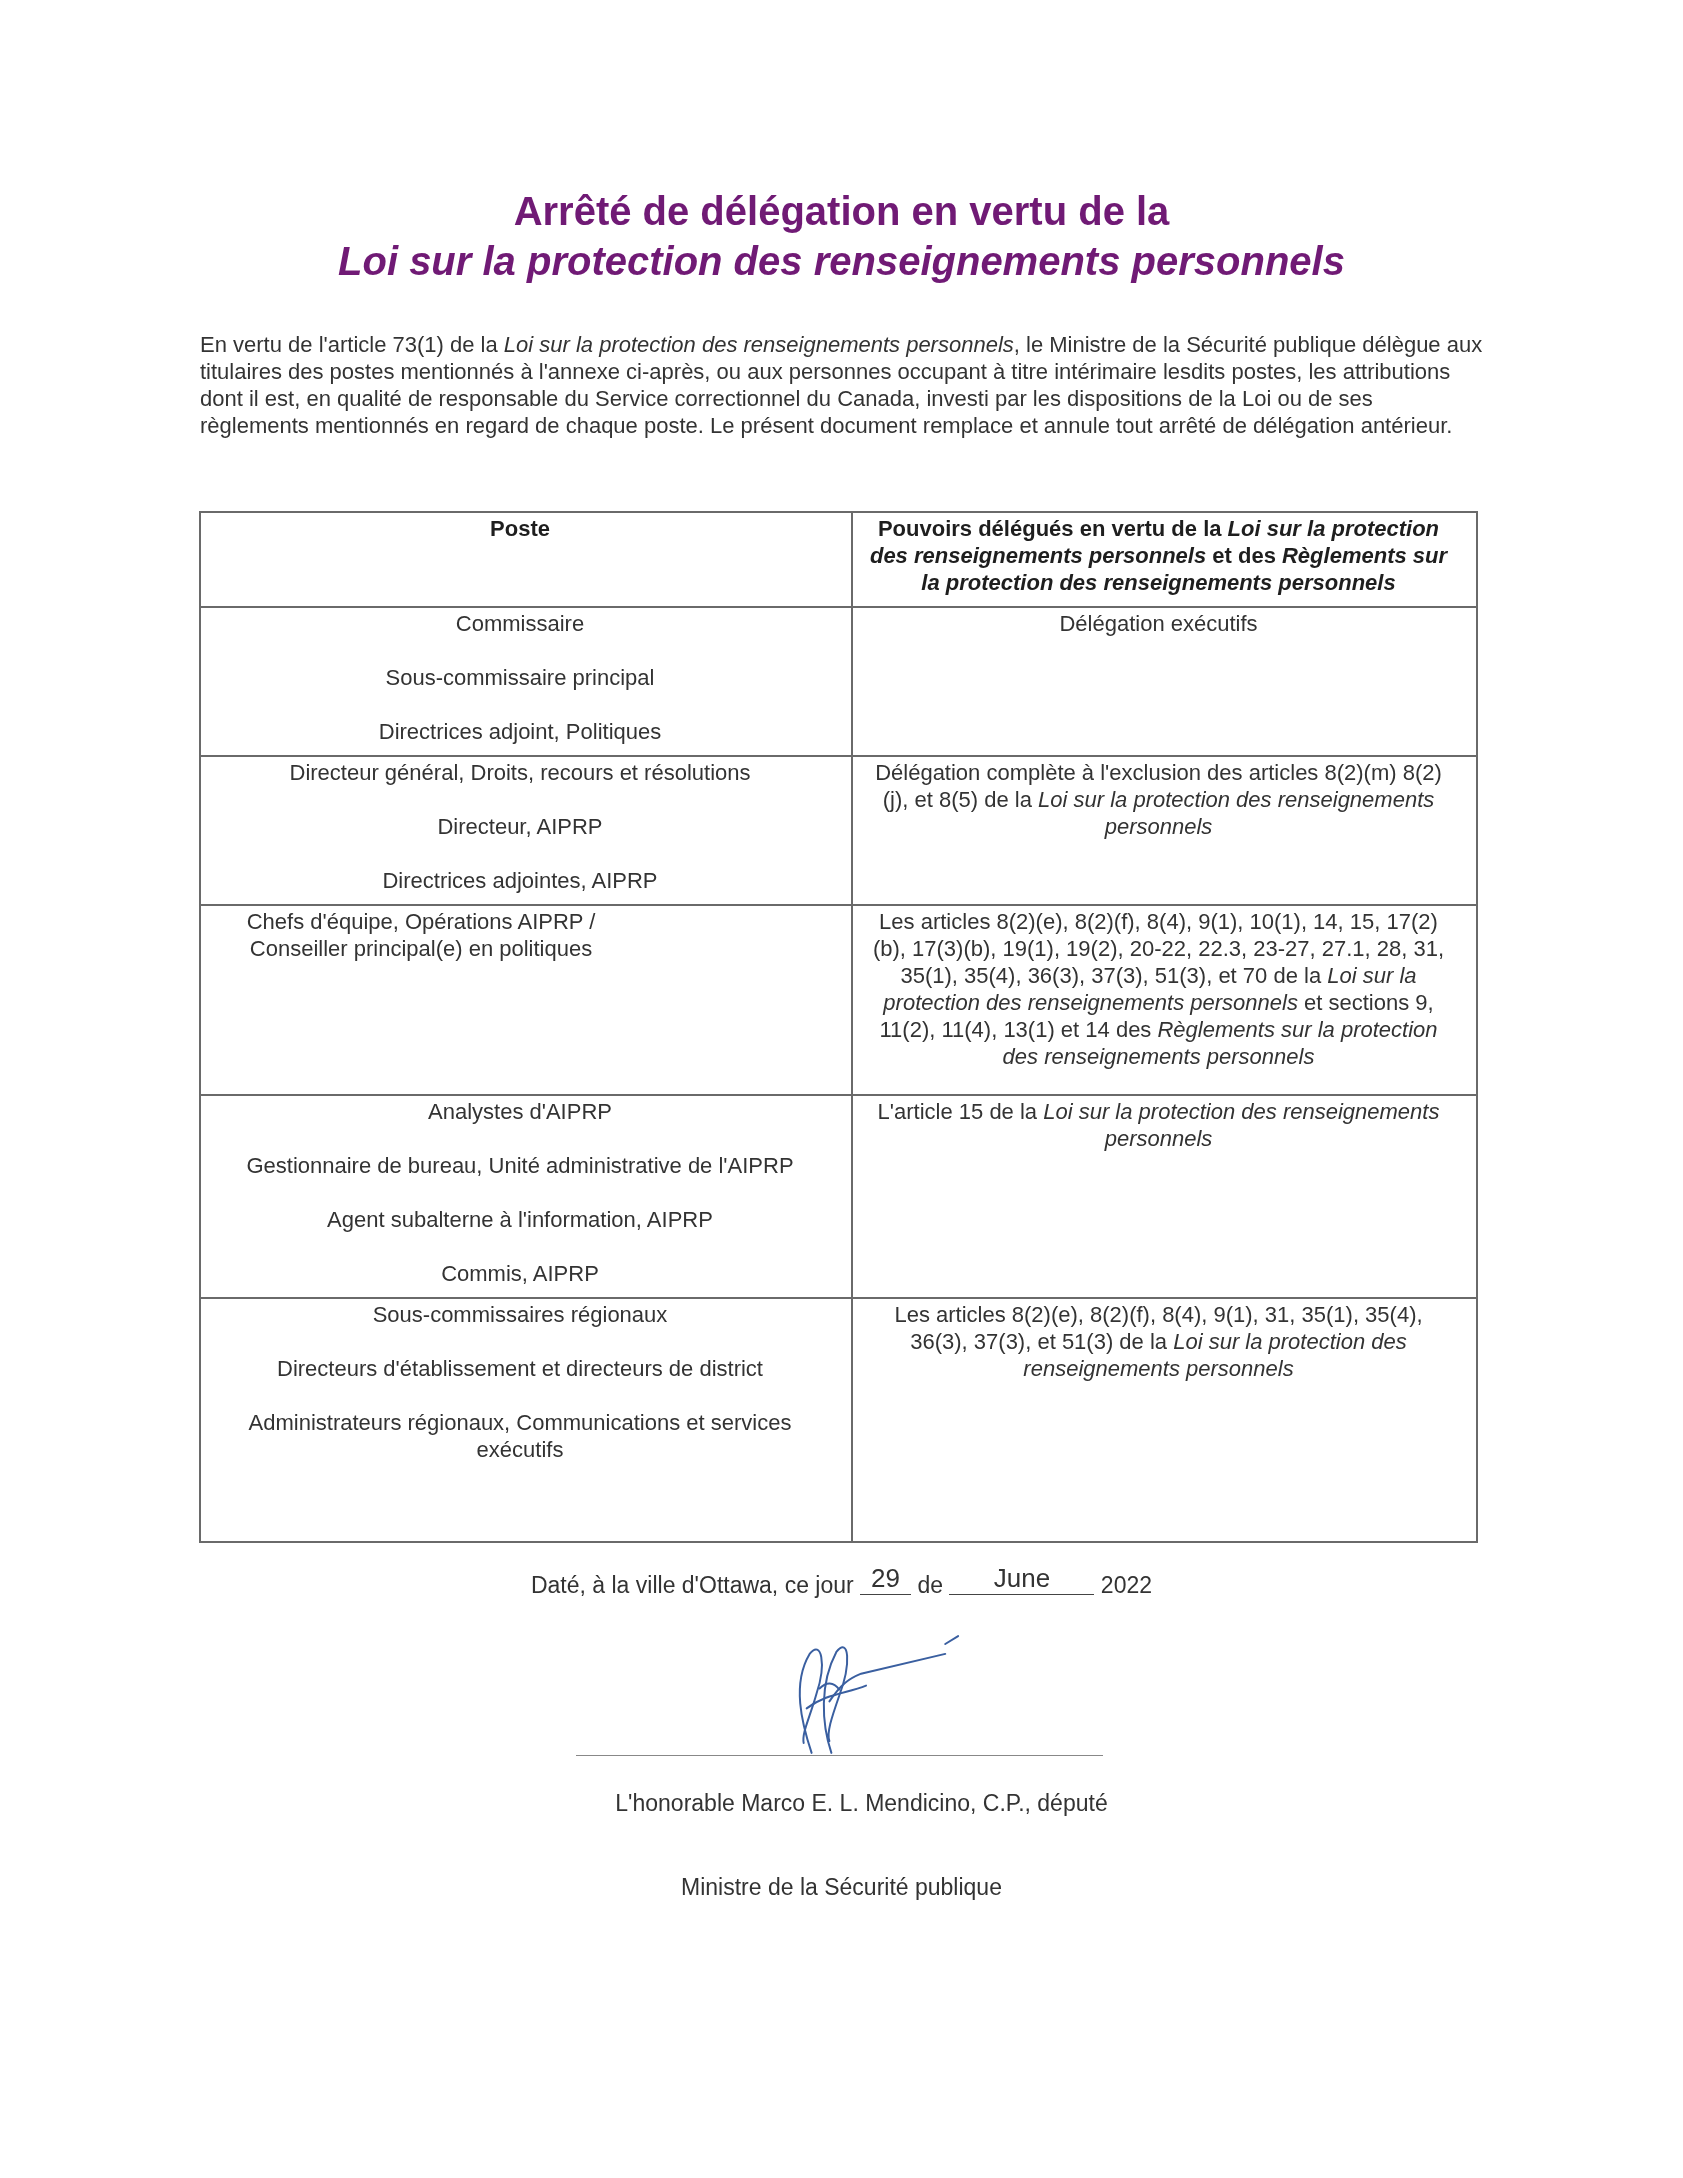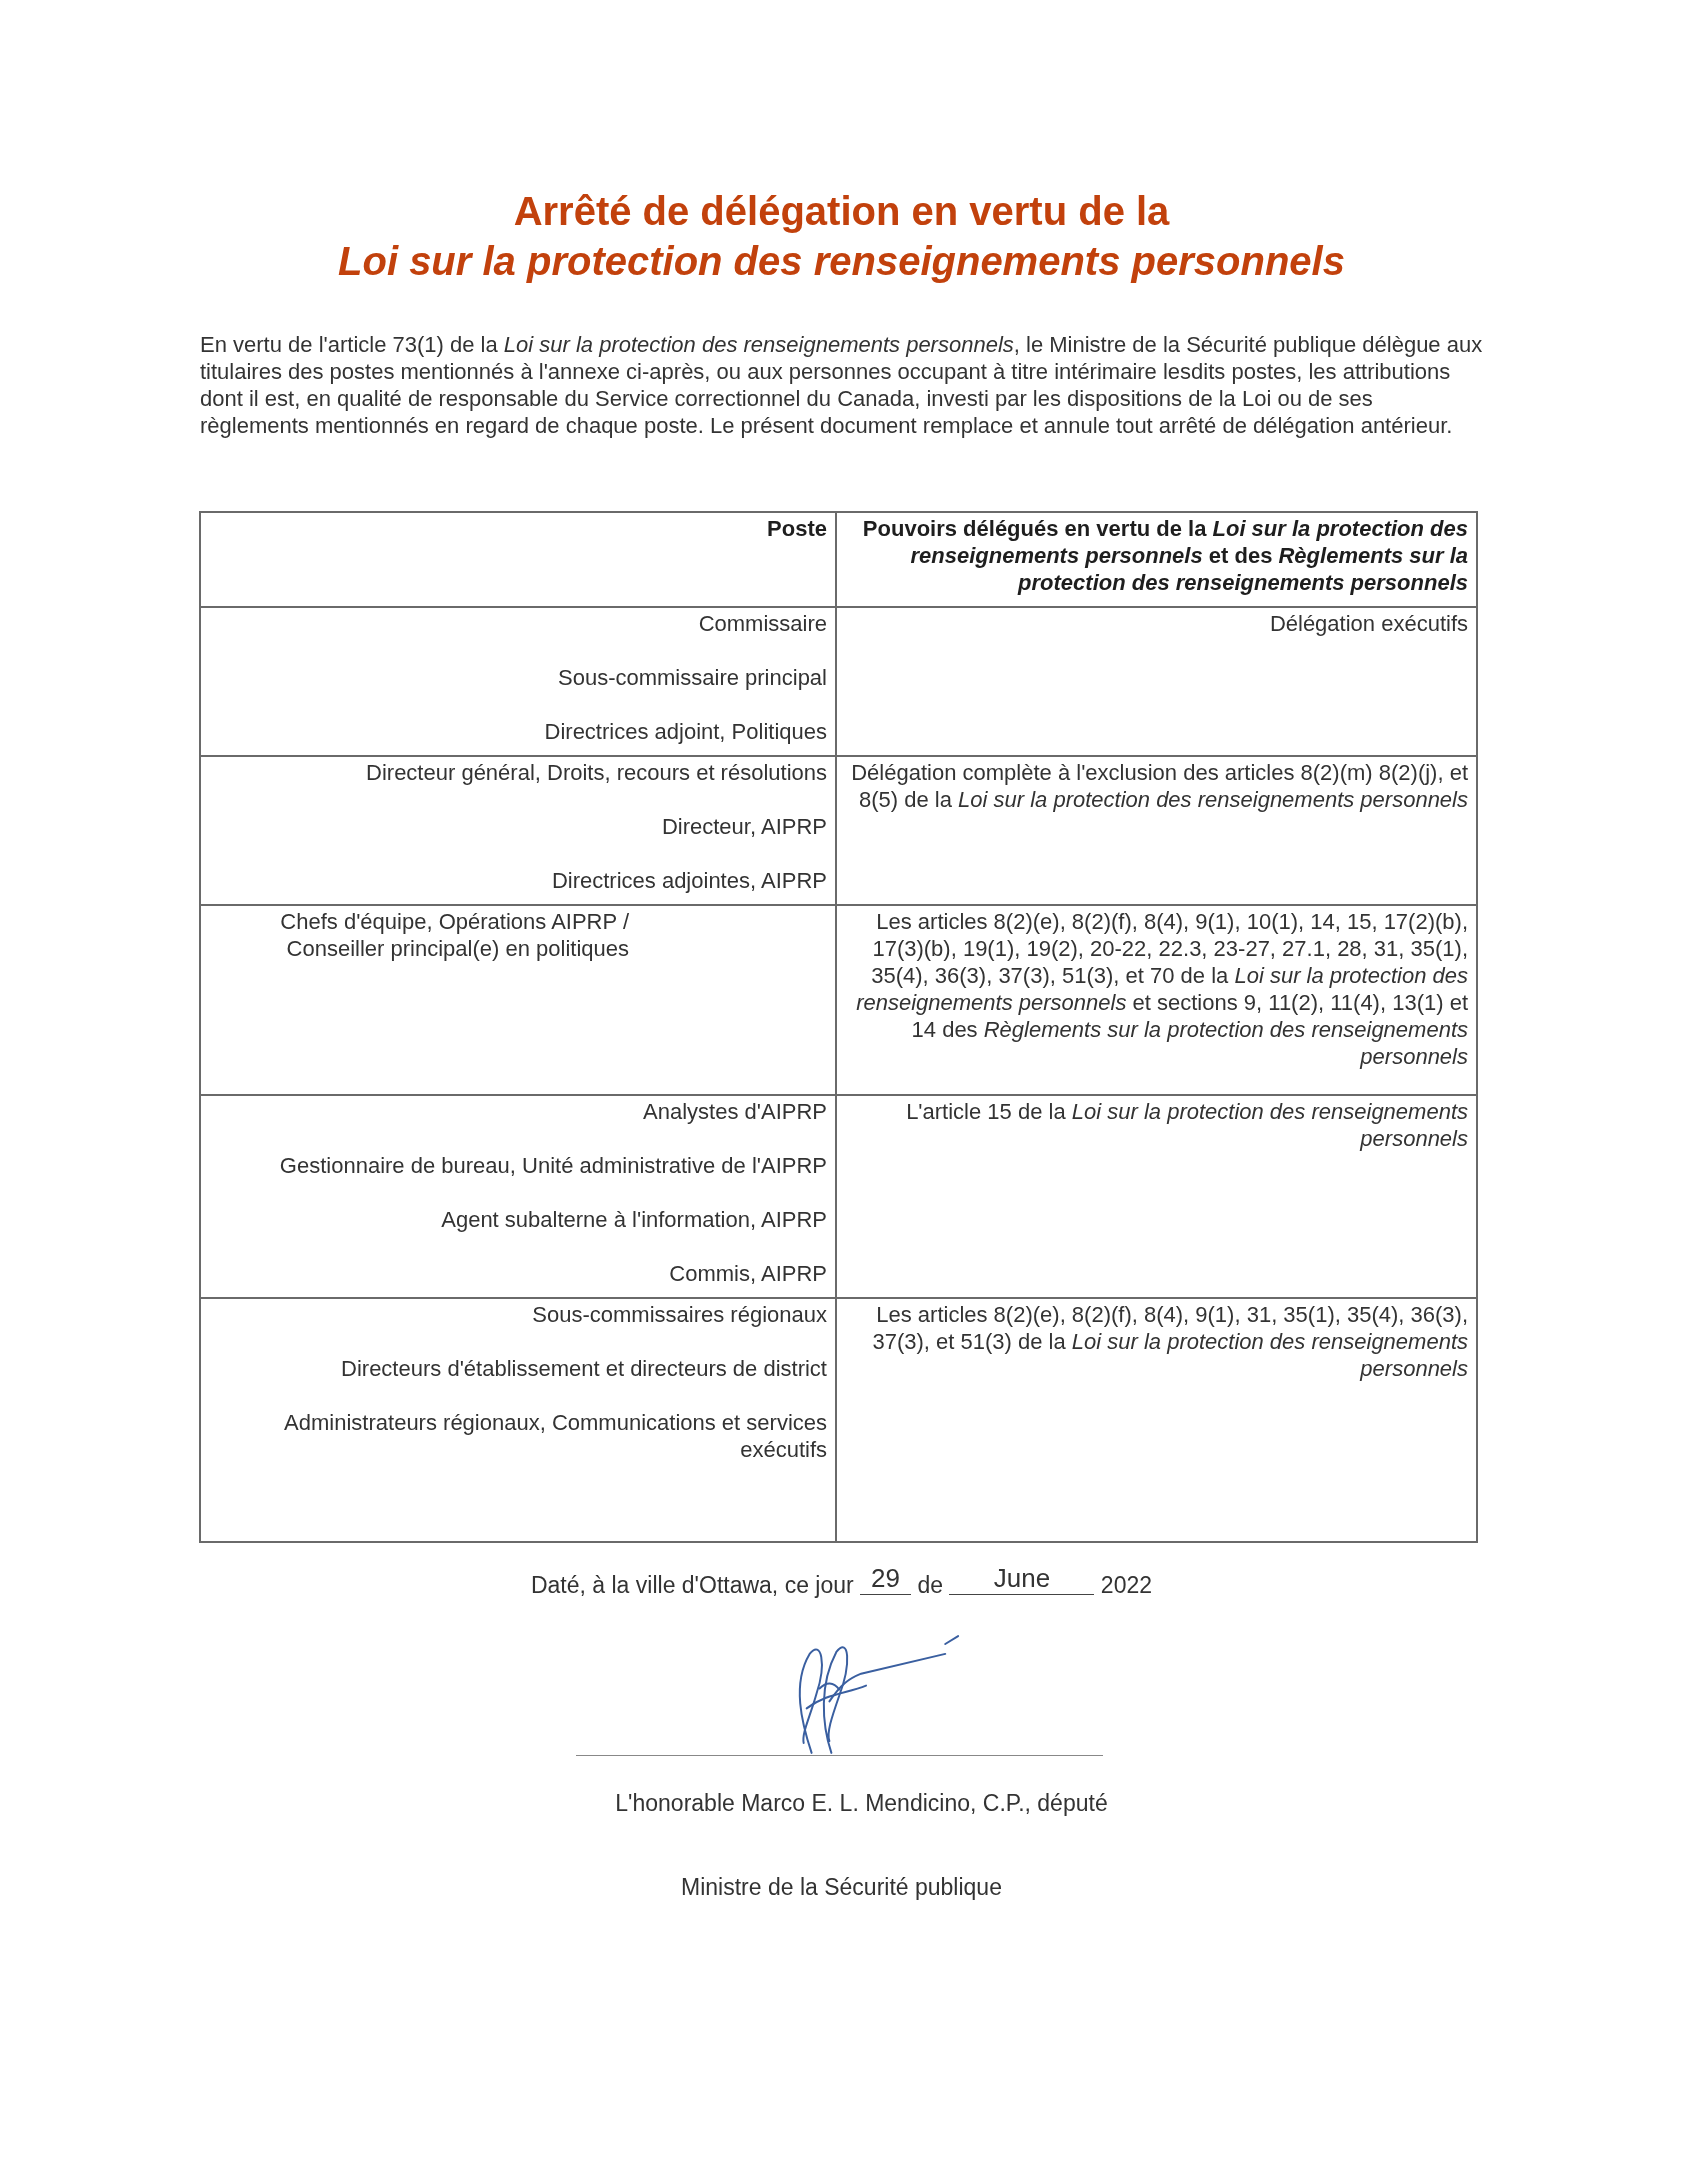--- a/index.html
+++ b/index.html
@@ -2,36 +2,36 @@
 <html><head>
 <meta charset="utf-8">
 <style>
   html, body { margin: 0; padding: 0; background: #ffffff; }
   body {
     width: 1683px; height: 2178px; position: relative; overflow: hidden;
     font-family: "Liberation Sans", sans-serif; color: #2f2f2f;
   }
   .title {
     position: absolute; left: 0; width: 1683px; top: 186px;
-    text-align: center; font-weight: bold; color: #c2410c;
+    text-align: center; font-weight: bold; color: #701a75;
     font-size: 40px; line-height: 50px;
   }
   .title .l2 { font-style: italic; }
   .intro {
     position: absolute; left: 200px; width: 1287px; top: 331px;
     font-size: 22px; line-height: 27px; color: #333;
   }
   .intro i { font-style: italic; }
   table.deleg {
     position: absolute; left: 199px; top: 511px; width: 1279px;
     border-collapse: collapse; font-size: 22px; line-height: 27px; color: #333;
   }
   table.deleg td, table.deleg th {
-    border: 2px solid #6a6a6a; vertical-align: top; text-align: right;
-    padding: 2px 8px 10px 12px;
+    border: 2px solid #6a6a6a; vertical-align: top; text-align: center;
+    padding: 2px 24px 10px 12px;
   }
   table.deleg th { font-weight: bold; color: #1e1e1e; }
   table.deleg th .it { font-style: italic; }
   .col1 { width: 614px; }
   .poste-line { display: block; margin-bottom: 27px; }
   .poste-line:last-child { margin-bottom: 0; }
   .pw i { font-style: italic; }
   .date-line {
     position: absolute; left: 0; width: 1683px; top: 1569px; text-align: center;
     font-size: 23px; color: #333;

